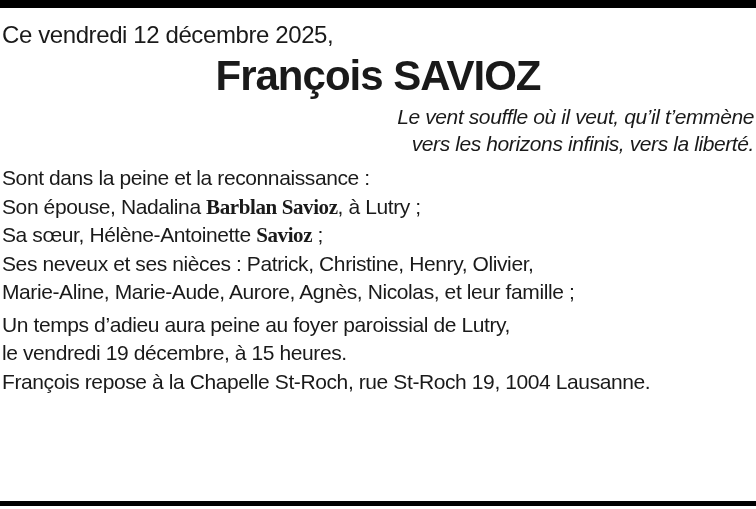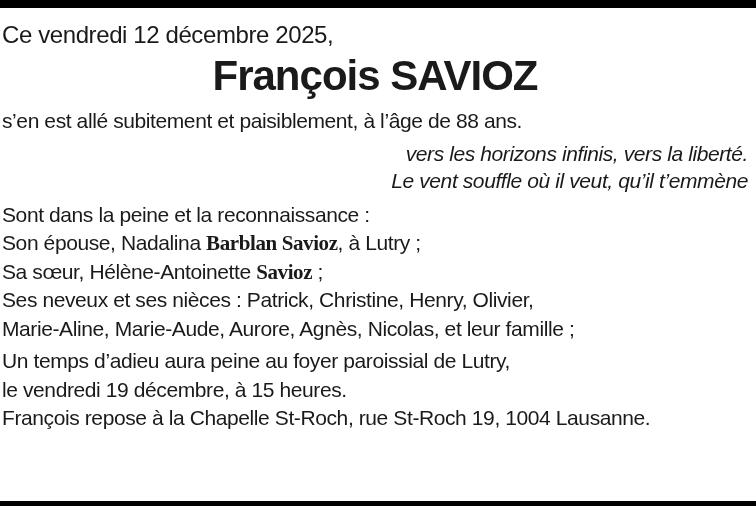--- a/index.html
+++ b/index.html
@@ -18,21 +18,21 @@
   }
   .bar {
     position: absolute;
     left: 0;
     width: 756px;
     background: #000000;
   }
   .bar-top { top: 0; height: 8px; }
   .bar-bottom { bottom: 3px; height: 5px; }
   .content {
-    padding: 12px 8px 0 2px;
+    padding: 12px 2px 0 2px;
     margin-top: 8px;
   }
   .date-line {
     font-size: 24px;
     line-height: 30px;
     letter-spacing: -0.4px;
     margin: 0;
   }
   .deceased-name {
     font-size: 42px;
@@ -73,25 +73,24 @@
 <div class="notice">
 
   <div class="bar bar-top"></div>
 
   <div class="content">
 
     <p class="date-line">Ce vendredi 12 décembre 2025,</p>
 
     <h1 class="deceased-name">François SAVIOZ</h1>
 
-    <p class="body-line death-line">s’en est allé subitement et paisiblement, à l’âge de 88 ans.</p>
 
     <div class="quote">
+      <p class="body-line">Le vent souffle où il veut, qu’il t’emmène</p>
       <p class="body-line">vers les horizons infinis, vers la liberté.</p>
-      <p class="body-line">Le vent souffle où il veut, qu’il t’emmène</p>
     </div>
 
     <div class="family-block">
       <p class="body-line">Sont dans la peine et la reconnaissance :</p>
 
       <p class="body-line"><span>Son épouse, Nadalina </span><strong>Barblan Savioz</strong><span>, à Lutry ;</span></p>
 
       <p class="body-line"><span>Sa sœur, Hélène-Antoinette </span><strong>Savioz</strong><span> ;</span></p>
 
 

